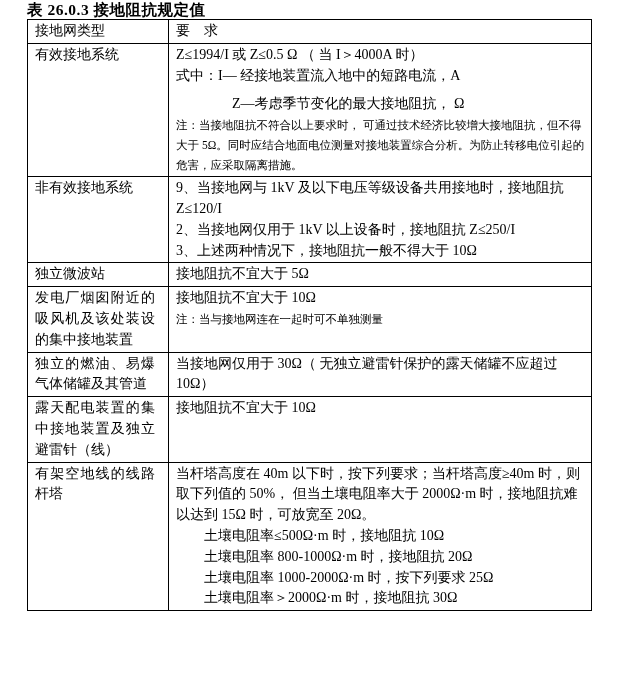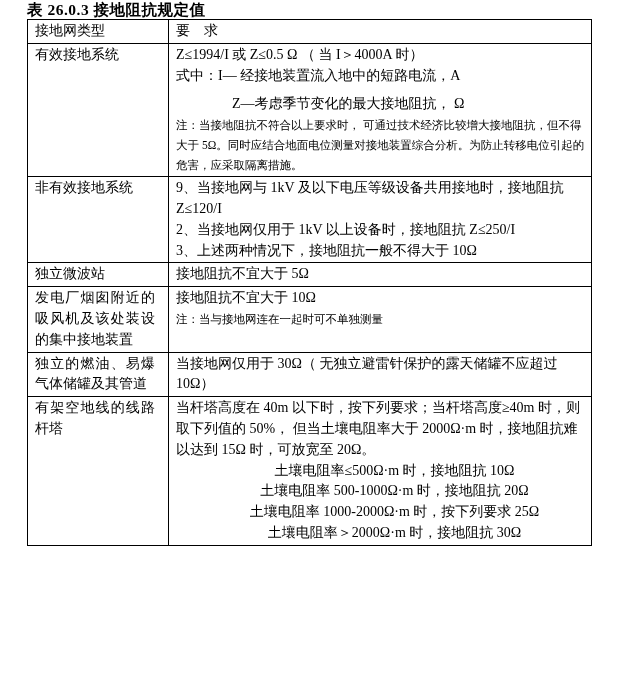--- a/index.html
+++ b/index.html
@@ -27,21 +27,21 @@
     font-size: 14px; line-height: 20.8px;
     padding: 1px 6px 1px 7px;
   }
   td.tcol {
     padding-right: 13px;
     text-align: justify;
   }
   .ln { min-height: 20.8px; }
   .ln.note { font-size: 11.5px; line-height: 20px; min-height: 20px; }
   .ln.indent-z { padding-left: 56px; margin-top: 8px; }
-  .ln.indent-soil { padding-left: 28px; text-align: center; }
+  .ln.indent-soil { padding-left: 28px; }
   .note-inline { font-size: 11.5px; }
 </style>
 </head>
 <body>
 
 <div class="page">
 
   <div class="doc-title">表 26.0.3 接地阻抗规定值</div>
 
   <table class="spec">
@@ -92,27 +92,33 @@
       </td>
     </tr>
 
     <tr>
       <td class="tcol">独立的燃油、易爆气体储罐及其管道</td>
       <td>
         <div class="ln">当接地网仅用于 30Ω（ 无独立避雷针保护的露天储罐不应超过 10Ω）</div>
       </td>
     </tr>
 
+    <tr>
+      <td class="tcol">露天配电装置的集中接地装置及独立避雷针（线）</td>
+      <td>
+        <div class="ln">接地阻抗不宜大于 10Ω</div>
+      </td>
+    </tr>
 
     <tr>
       <td class="tcol">有架空地线的线路杆塔</td>
       <td>
         <div class="ln">当杆塔高度在 40m 以下时，按下列要求；当杆塔高度≥40m 时，则取下列值的 50%， 但当土壤电阻率大于 2000Ω·m 时，接地阻抗难以达到 15Ω 时，可放宽至 20Ω。</div>
         <div class="ln indent-soil">土壤电阻率≤500Ω·m 时，接地阻抗 10Ω</div>
-        <div class="ln indent-soil">土壤电阻率 500-1000Ω·m 时，接地阻抗 20Ω</div>
+        <div class="ln indent-soil">土壤电阻率 800-1000Ω·m 时，接地阻抗 20Ω</div>
         <div class="ln indent-soil">土壤电阻率 1000-2000Ω·m 时，按下列要求 25Ω</div>
         <div class="ln indent-soil">土壤电阻率＞2000Ω·m 时，接地阻抗 30Ω</div>
       </td>
     </tr>
 
   </tbody>
     </table>
 </div>
 
 </body></html>

